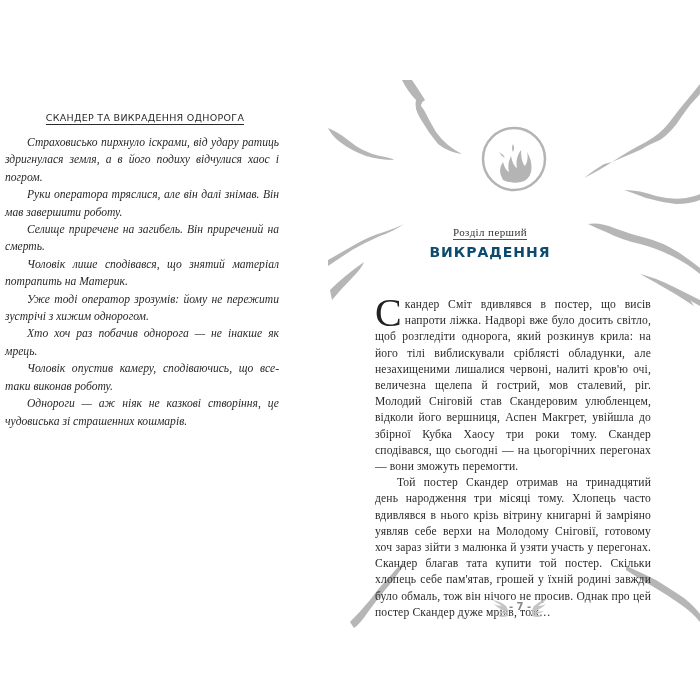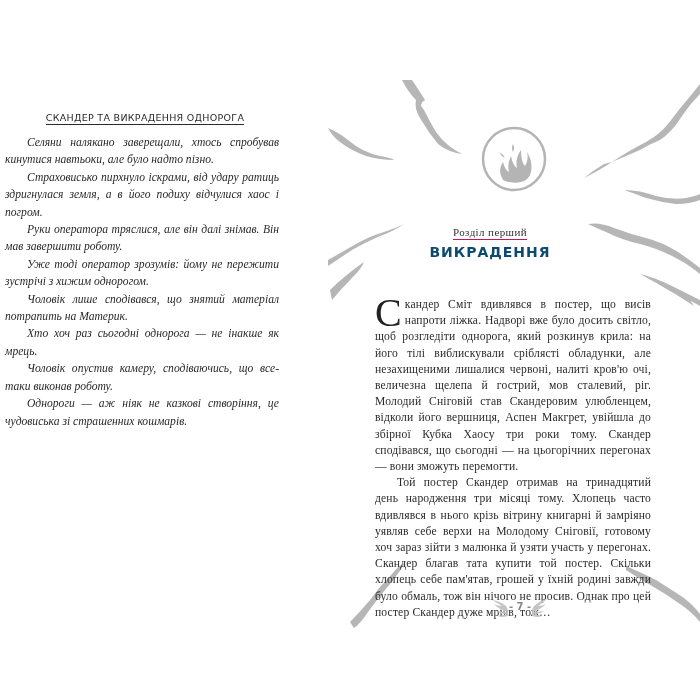--- a/index.html
+++ b/index.html
@@ -31,26 +31,26 @@
   .folio-num { position: absolute; left: 38px; top: 3px; width: 24px; text-align: center; font-family: "DejaVu Sans", sans-serif; font-size: 10px; font-weight: bold; color: #888; }
 </style>
 </head>
 <body>
 
 <div class="page page-left">
   <div class="running-head">
     <span>СКАНДЕР ТА ВИКРАДЕННЯ ОДНОРОГА</span>
   </div>
   <div class="left-text">
-    <p>Селяни налякано заверещали, хтось спробував кинутися навтьоки, але було надто пізно.</p>
     <p>Страховисько пирхнуло іскрами, від удару ратиць здригнулася земля, а в його подиху відчулися хаос і погром.</p>
     <p>Руки оператора тряслися, але він далі знімав. Він мав завершити роботу.</p>
+    <p>Селище приречене на загибель. Він приречений на смерть.</p>
+    <p>Чоловік лише сподівався, що знятий матеріал потрапить на Материк.</p>
     <p>Уже тоді оператор зрозумів: йому не пережити зустрічі з хижим однорогом.</p>
-    <p>Чоловік лише сподівався, що знятий матеріал потрапить на Материк.</p>
-    <p>Хто хоч раз сьогодні однорога — не інакше як мрець.</p>
+    <p>Хто хоч раз побачив однорога — не інакше як мрець.</p>
     <p>Чоловік опустив камеру, сподіваючись, що все-таки виконав роботу.</p>
     <p>Однороги — аж ніяк не казкові створіння, це чудовиська зі страшенних кошмарів.</p>
   </div>
 </div>
 
 <svg class="decor" viewBox="0 0 700 700" xmlns="http://www.w3.org/2000/svg">
   <g fill="#b6b6b6">
 
     <path d="M402 80 L412 80 Q420 92 425 100 Q418 104 424 110 Q430 122 436 132 Q446 146 462 154 Q448 152 438 144 Q428 132 420 118 Q414 108 416 100 Q408 92 402 80 Z"></path>
 

